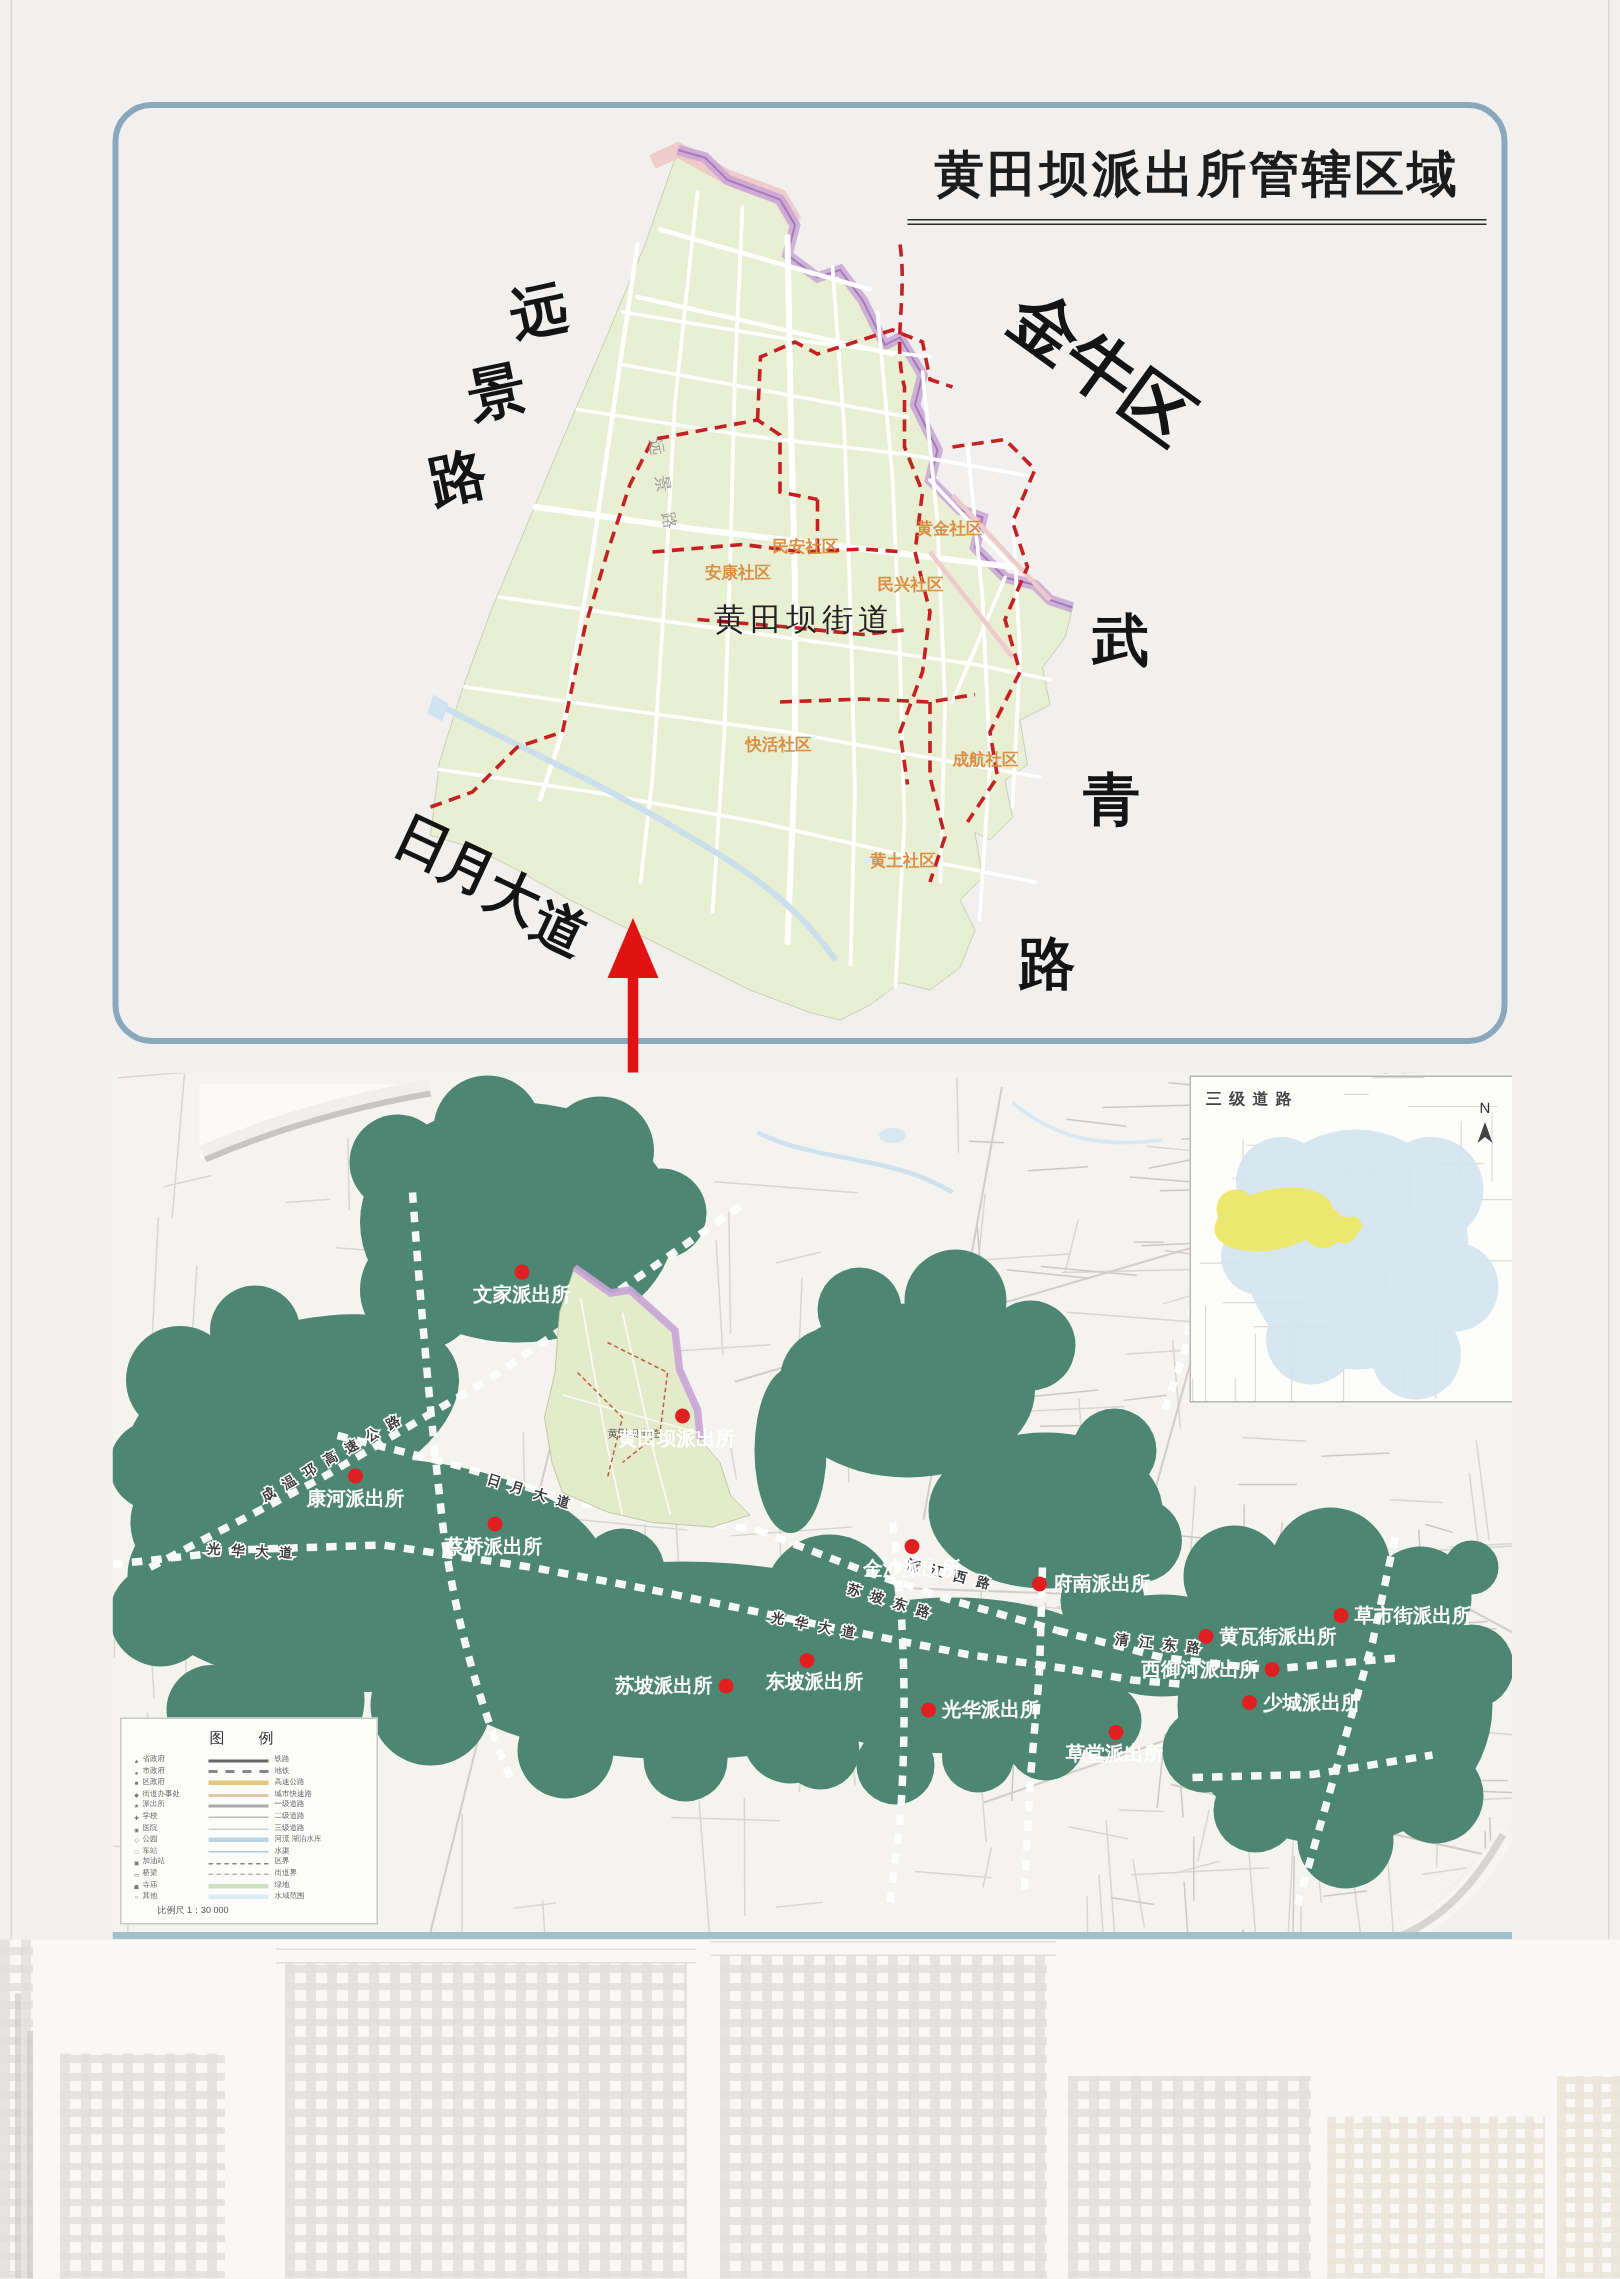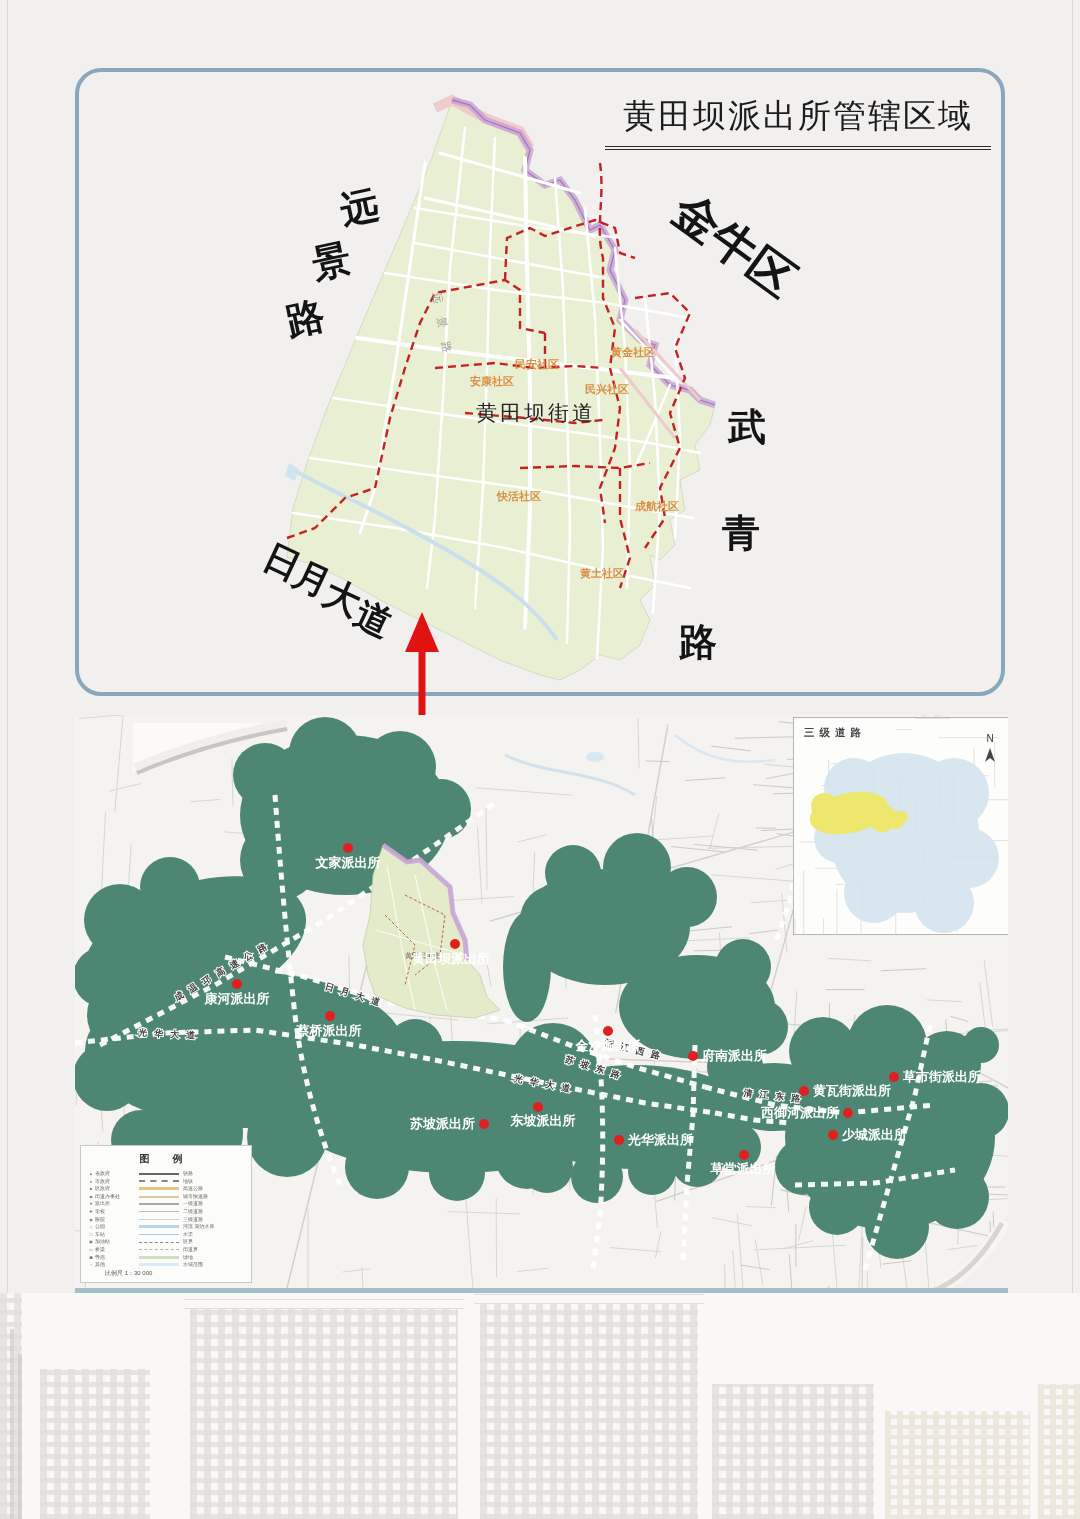--- a/index.html
+++ b/index.html
@@ -6,21 +6,21 @@
   body{width:1080px;height:1519px;background:#f1f0ee;font-family:"Liberation Sans",sans-serif;position:relative;overflow:hidden;}
   #page{position:absolute;inset:0;}
   .edge{position:absolute;top:0;bottom:0;width:1px;background:#d8d7d5;}
   .edge.left{left:7px;} .edge.right{left:1072px;}
 
   
   .top-panel{position:absolute;left:75px;top:68px;width:930px;height:628px;
     border:4px solid #8aa8bd;border-radius:26px;box-sizing:border-box;background:#f1f0ee;}
   .top-panel svg{position:absolute;left:-4px;top:-4px;}
   .panel-title{position:absolute;left:526px;top:22px;width:386px;text-align:center;
-    font-family:"Liberation Serif",serif;font-weight:400;font-size:33px;letter-spacing:2px;color:#1c1c1c;
+    font-family:"Liberation Serif",serif;font-weight:700;font-size:33px;letter-spacing:2px;color:#1c1c1c;
     border-bottom:4px double #2a2a2a;padding-bottom:7px;}
 
   .bigroad{font-weight:bold;fill:#141414;font-family:"Liberation Sans",sans-serif;}
   .community{fill:#d98f45;font-size:11px;font-weight:bold;text-anchor:middle;}
   .streetname{fill:#222;font-size:21px;letter-spacing:3px;text-anchor:middle;font-weight:500;}
 
   
   #arrow{position:absolute;left:400px;top:608px;}
 
   
@@ -30,21 +30,21 @@
   .station-label{fill:#ffffff;font-size:13px;font-weight:bold;font-family:"Liberation Sans",sans-serif;}
   .roadlabel{fill:#3c3c3c;font-size:9px;font-weight:bold;letter-spacing:7px;paint-order:stroke;stroke:#ffffff;stroke-width:2px;text-anchor:middle;}
 
   
   .inset{position:absolute;left:718px;top:2px;width:216px;height:218px;background:#fdfdfc;border:1px solid #b5b5b5;box-sizing:border-box;}
   .inset-title{position:absolute;left:10px;top:8px;font-size:10.5px;letter-spacing:5px;color:#444;font-weight:bold;}
   .inset svg{position:absolute;left:0;top:0;}
 
   
   .legend{position:absolute;left:5px;top:430px;width:172px;height:138px;background:#fcfcfb;border:1px solid #c8c8c8;box-sizing:border-box;font-size:5px;color:#666;}
-  .legend-title{text-align:center;font-size:10px;color:#333;letter-spacing:10px;margin-top:6px;font-weight:bold;}
+  .legend-title{text-align:center;font-size:10px;color:#333;letter-spacing:10px;margin-top:6px;font-weight:normal;}
   .legend-cols{position:absolute;left:6px;top:24px;right:4px;bottom:14px;display:flex;}
   .lcol{flex:0 0 52px;} .rcol{flex:1;}
   .lrow{display:flex;align-items:center;height:7.6px;line-height:7.6px;white-space:nowrap;}
   .psym{display:inline-block;width:8px;text-align:center;font-size:4px;color:#777;}
   .plab{font-size:5px;color:#666;transform-origin:left center;}
   .lsym{display:inline-block;width:40px;margin-right:4px;height:0;}
   .legend-scale{position:absolute;left:24px;bottom:4px;font-size:6px;color:#555;}
 
   
   .skyline{position:absolute;left:0;top:1293px;width:1080px;height:226px;background:#f9f8f6;overflow:hidden;}

